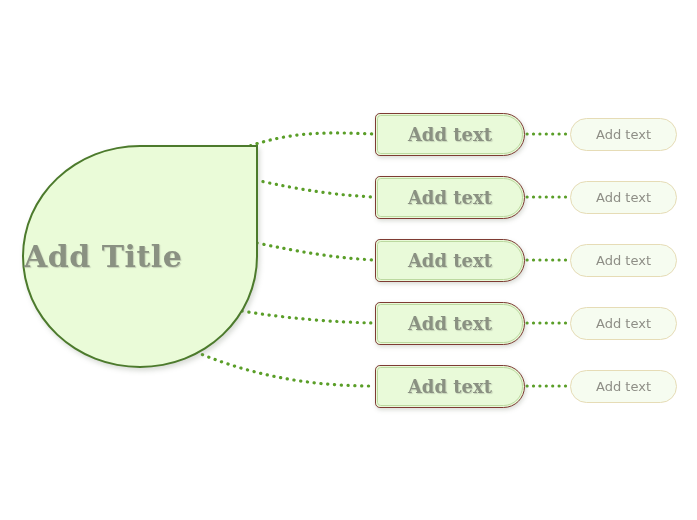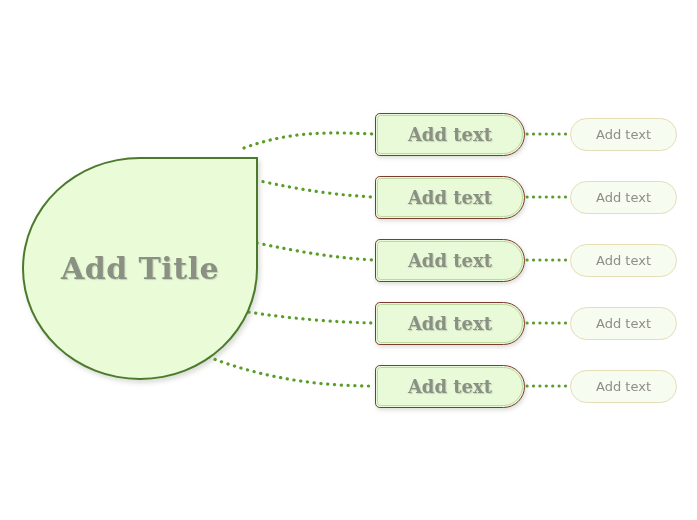--- a/index.html
+++ b/index.html
@@ -27,32 +27,32 @@
     width: 697px;
     height: 520px;
     z-index: 1;
     pointer-events: none;
   }
 
   
   .teardrop {
     position: absolute;
     left: 22px;
-    top: 157px;
+    top: 145px;
     width: 236px;
     height: 223px;
     z-index: 2;
     background: #eafbd8;
     border: 2px solid #4c7a2c;
     border-radius: 50% 0 50% 50%;
     box-sizing: border-box;
     box-shadow: 2px 3px 5px rgba(120,130,110,0.28);
     display: flex;
     align-items: center;
-    justify-content: center;
+    justify-content: flex-start;
   }
   .teardrop-label {
     font-family: "DejaVu Serif", "Liberation Serif", serif;
     font-weight: bold;
     font-size: 30px;
     color: #8a9182;
     letter-spacing: 0.5px;
     text-shadow: 1px 1px 1px rgba(150,158,140,0.45);
     user-select: none;
     white-space: nowrap;

